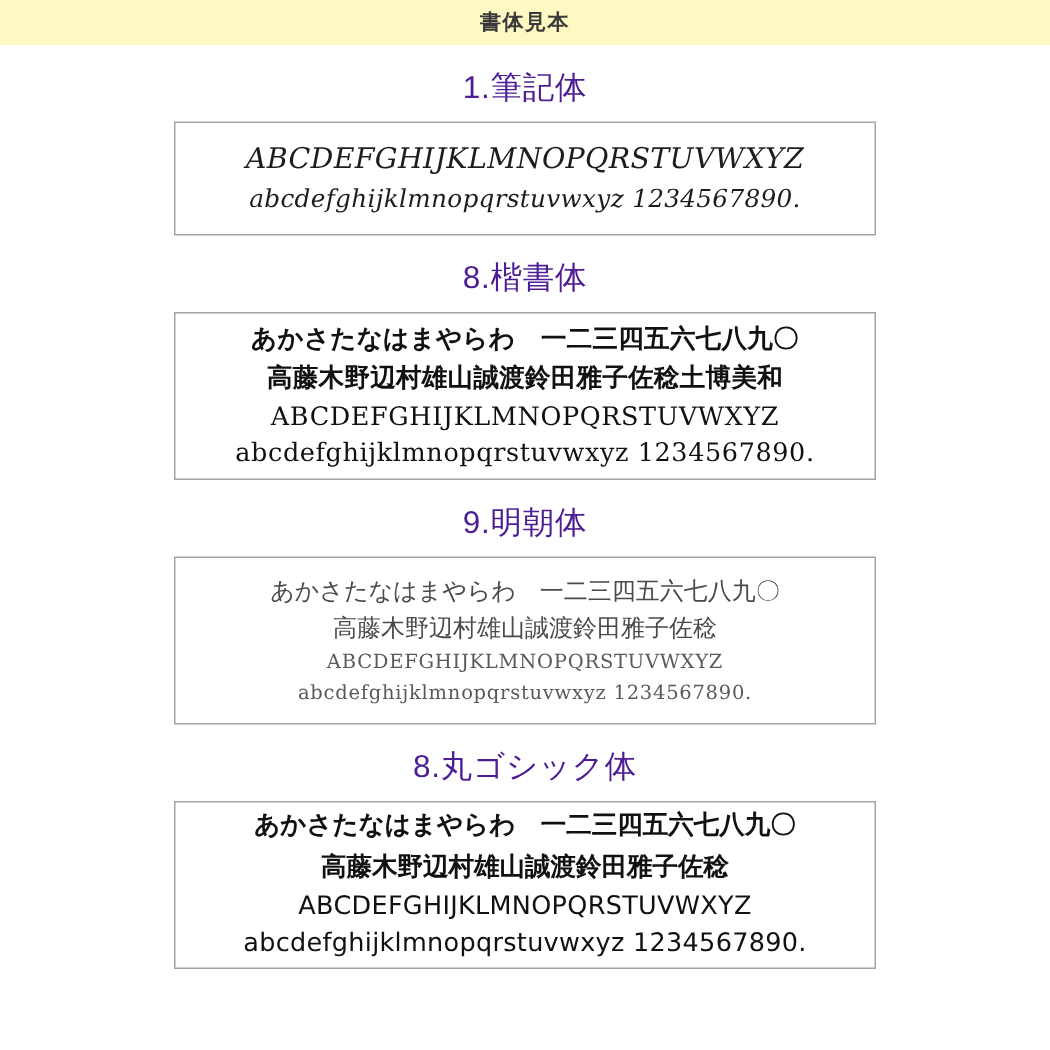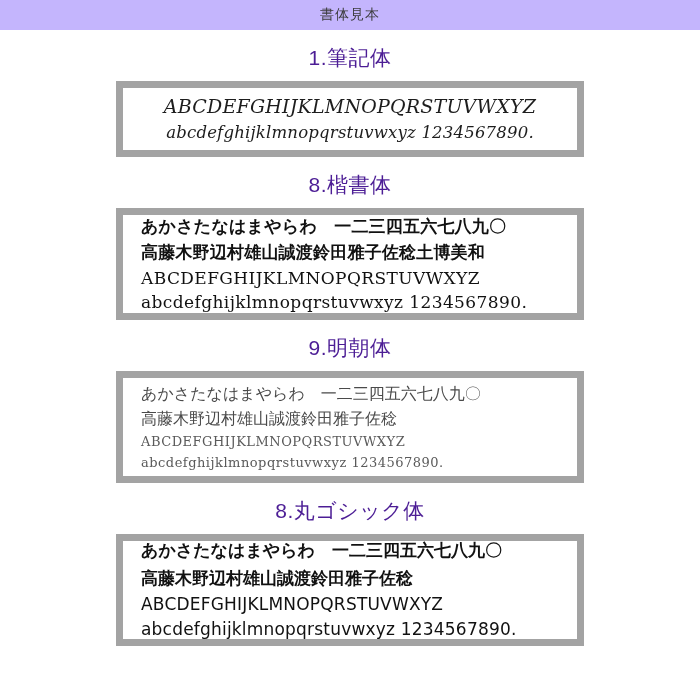--- a/index.html
+++ b/index.html
@@ -16,24 +16,25 @@
   }
   .page {
     width: 700px;
     height: 700px;
     position: relative;
     box-sizing: border-box;
   }
   .header-bar {
     width: 100%;
     height: 30px;
-    background: #c4b5fd;
+    background: #fef9c3;
     display: flex;
     align-items: center;
     justify-content: center;
+    font-weight: bold;
   }
   .header-title {
     font-size: 14px;
     letter-spacing: 1px;
     color: #3a3a3a;
     font-family: "Liberation Sans", sans-serif;
   }
   .section {
     margin: 0 auto;
     width: 700px;
@@ -41,25 +42,26 @@
   }
   .section-title {
     text-align: center;
     font-size: 21px;
     color: #4c1d95;
     margin: 14px 0 9px 0;
     font-family: "Liberation Sans", sans-serif;
     letter-spacing: 0.5px;
   }
   .sample-box {
-    border: 7px solid #a3a3a3;
+    border: 1px solid #a3a3a3;
     box-sizing: border-box;
     margin: 0 auto;
     background: #ffffff;
     padding: 10px 18px;
+    align-items: center;
   }
 
   
   .box-1 {
     width: 468px;
     height: 76px;
     display: flex;
     flex-direction: column;
     justify-content: center;
   }

